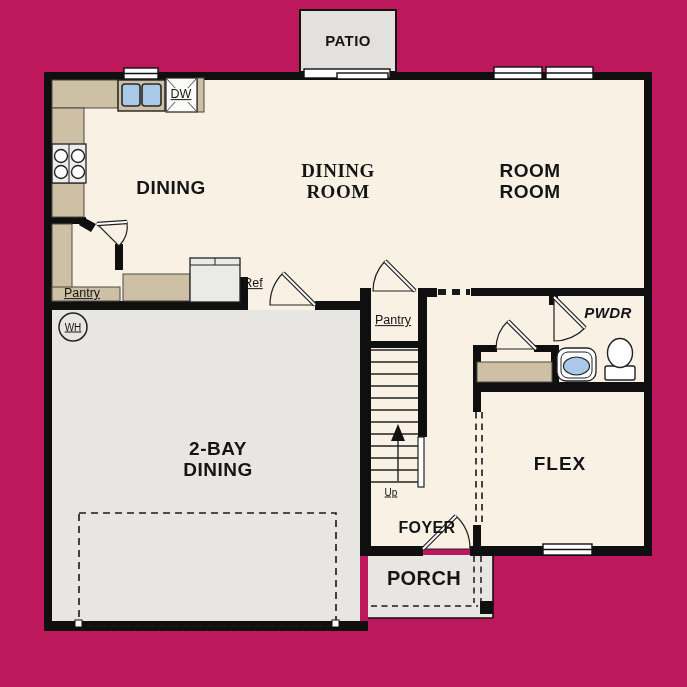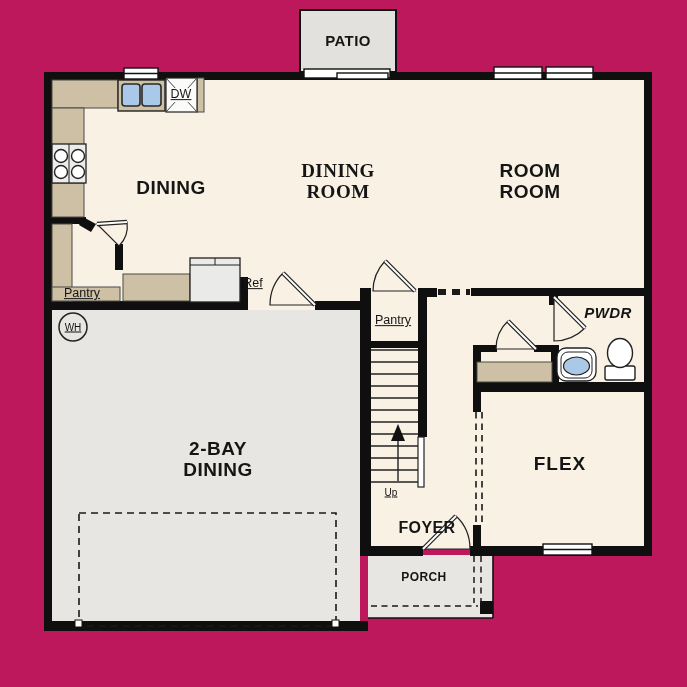--- a/index.html
+++ b/index.html
@@ -211,21 +211,21 @@
   <div class="lbl room" style="left:530px;top:181px;">
     <div>ROOM</div>
     <div>ROOM</div>
   </div>
   <div class="lbl room" style="left:218px;top:459px;">
     <div>2-BAY</div>
     <div>DINING</div>
   </div>
   <div class="lbl room" style="left:560px;top:463px;letter-spacing:1px;">FLEX</div>
   <div class="lbl room-sm" style="left:398px;top:528px;font-size:16px;margin-left:29px;">FOYER</div>
-  <div class="lbl room-sm" style="left:424px;top:578px;font-size:12px;">PORCH</div>
+  <div class="lbl room-sm" style="left:424px;top:578px;font-size:20px;">PORCH</div>
   <div class="lbl room-sm" style="left:608px;top:313px;font-style:italic;">PWDR</div>
   <div class="lbl fix" style="left:393px;top:321px;">Pantry</div>
   <div class="lbl fix" style="left:82px;top:294px;">Pantry</div>
   <div class="lbl fix" style="left:215px;top:284px;margin-left:38px;">Ref</div>
   <div class="lbl fix" style="left:181px;top:95px;background:#FBFBF9;padding:0 1px;">DW</div>
   <div class="lbl fix" style="left:73px;top:327px;font-size:10px;">WH</div>
   <div class="lbl fix" style="left:391px;top:492px;font-size:10px;">Up</div>
 </div>
 
 </body></html>

